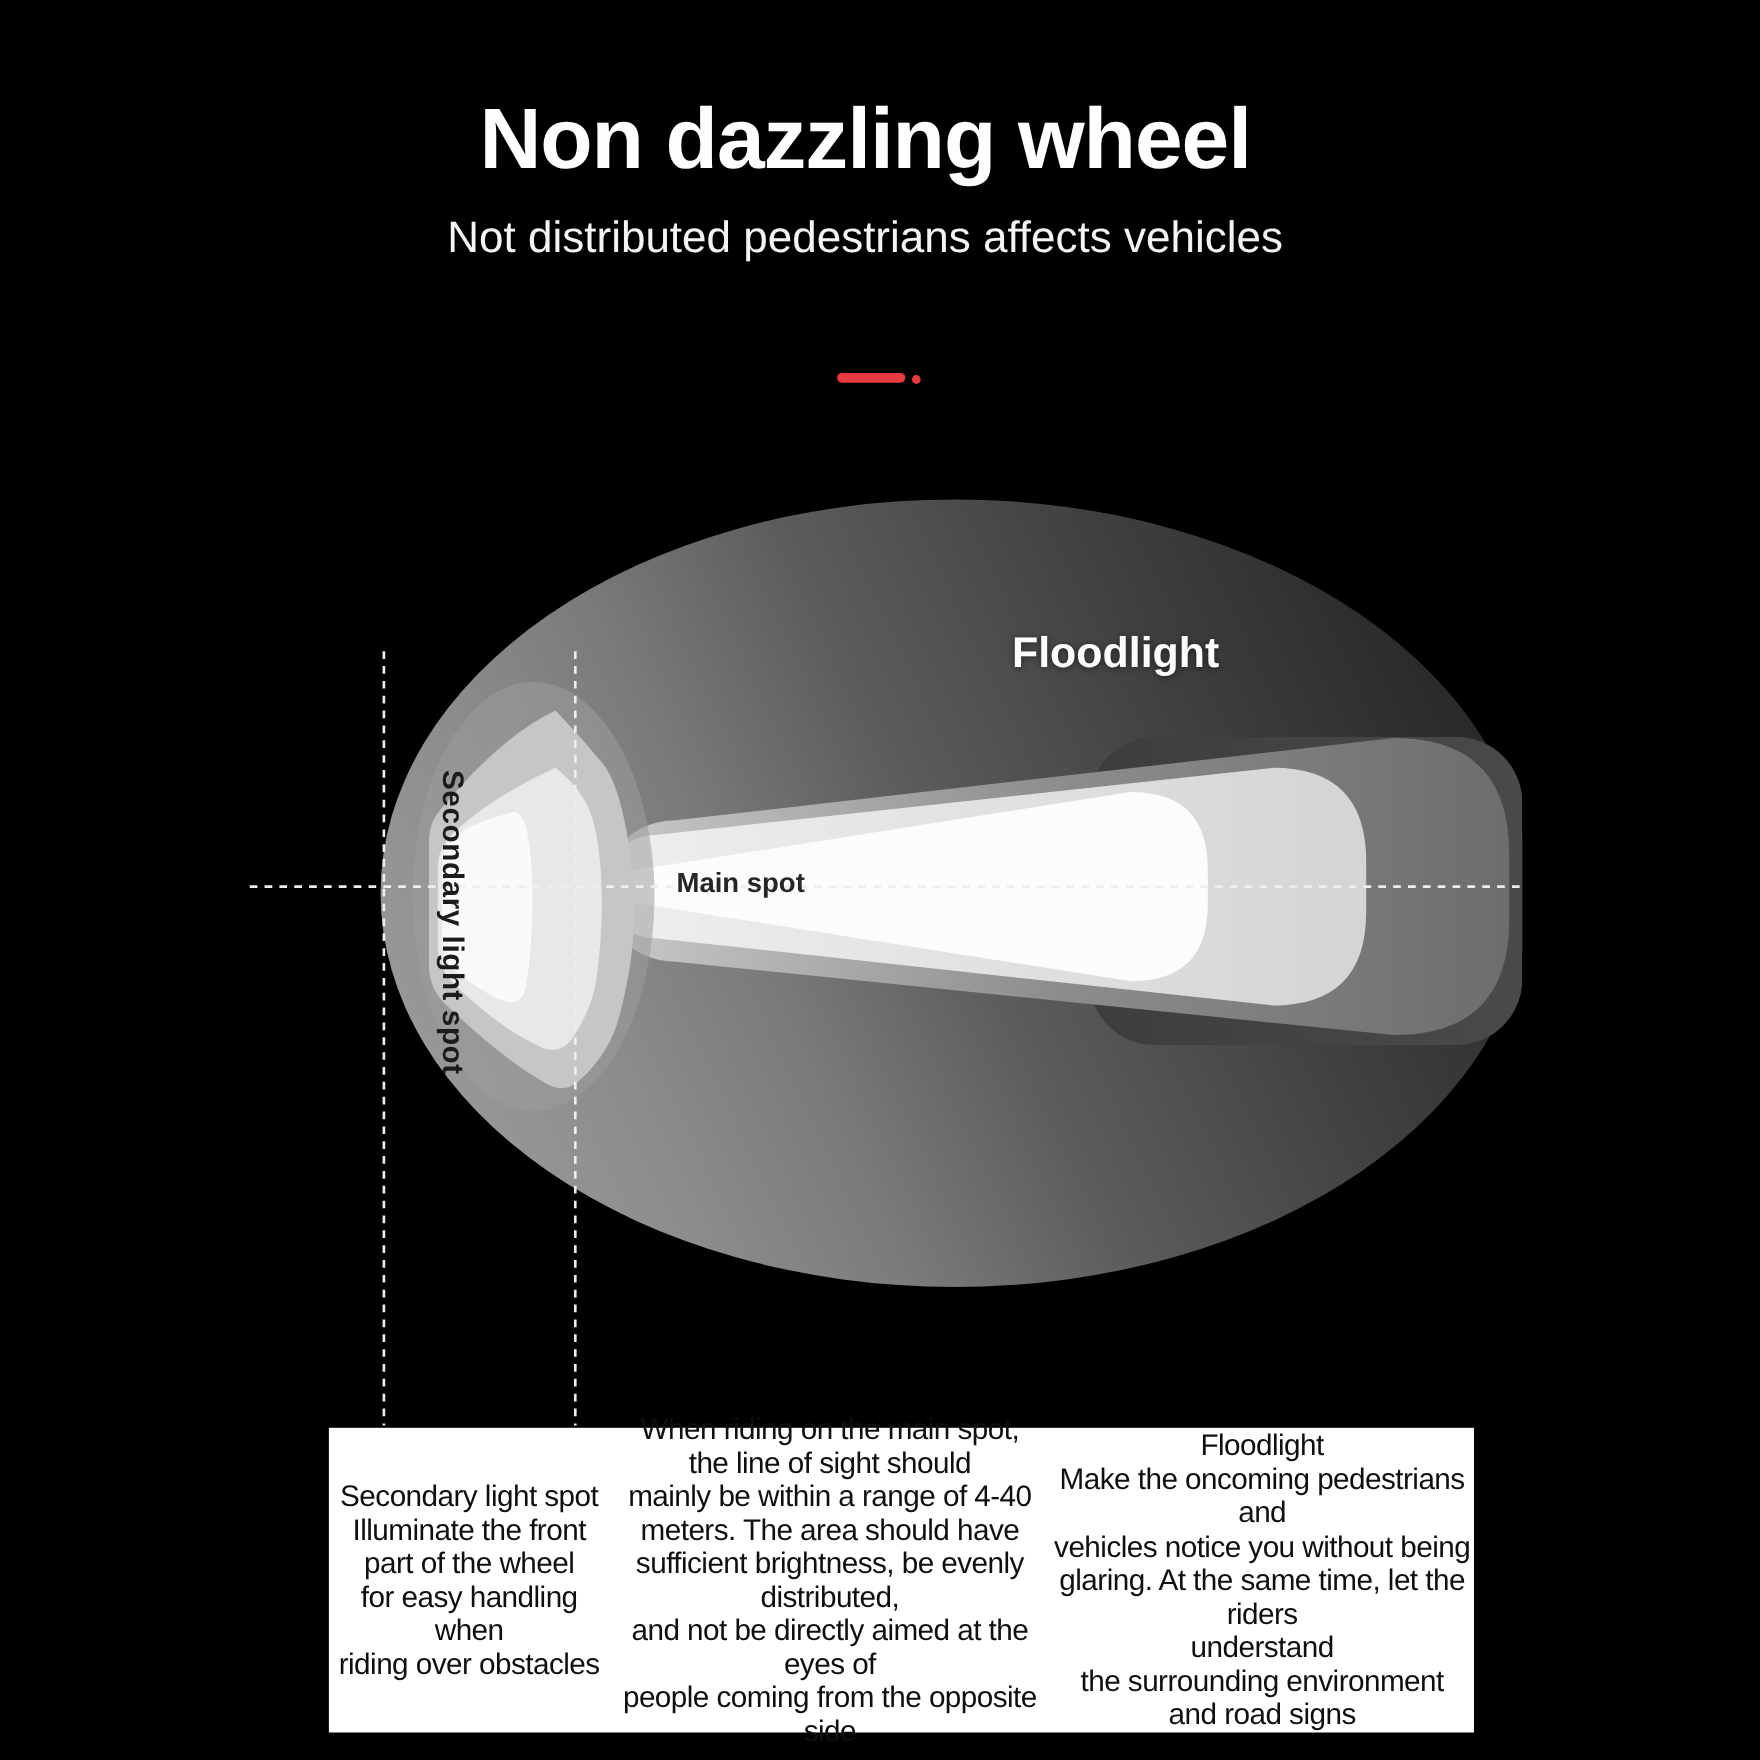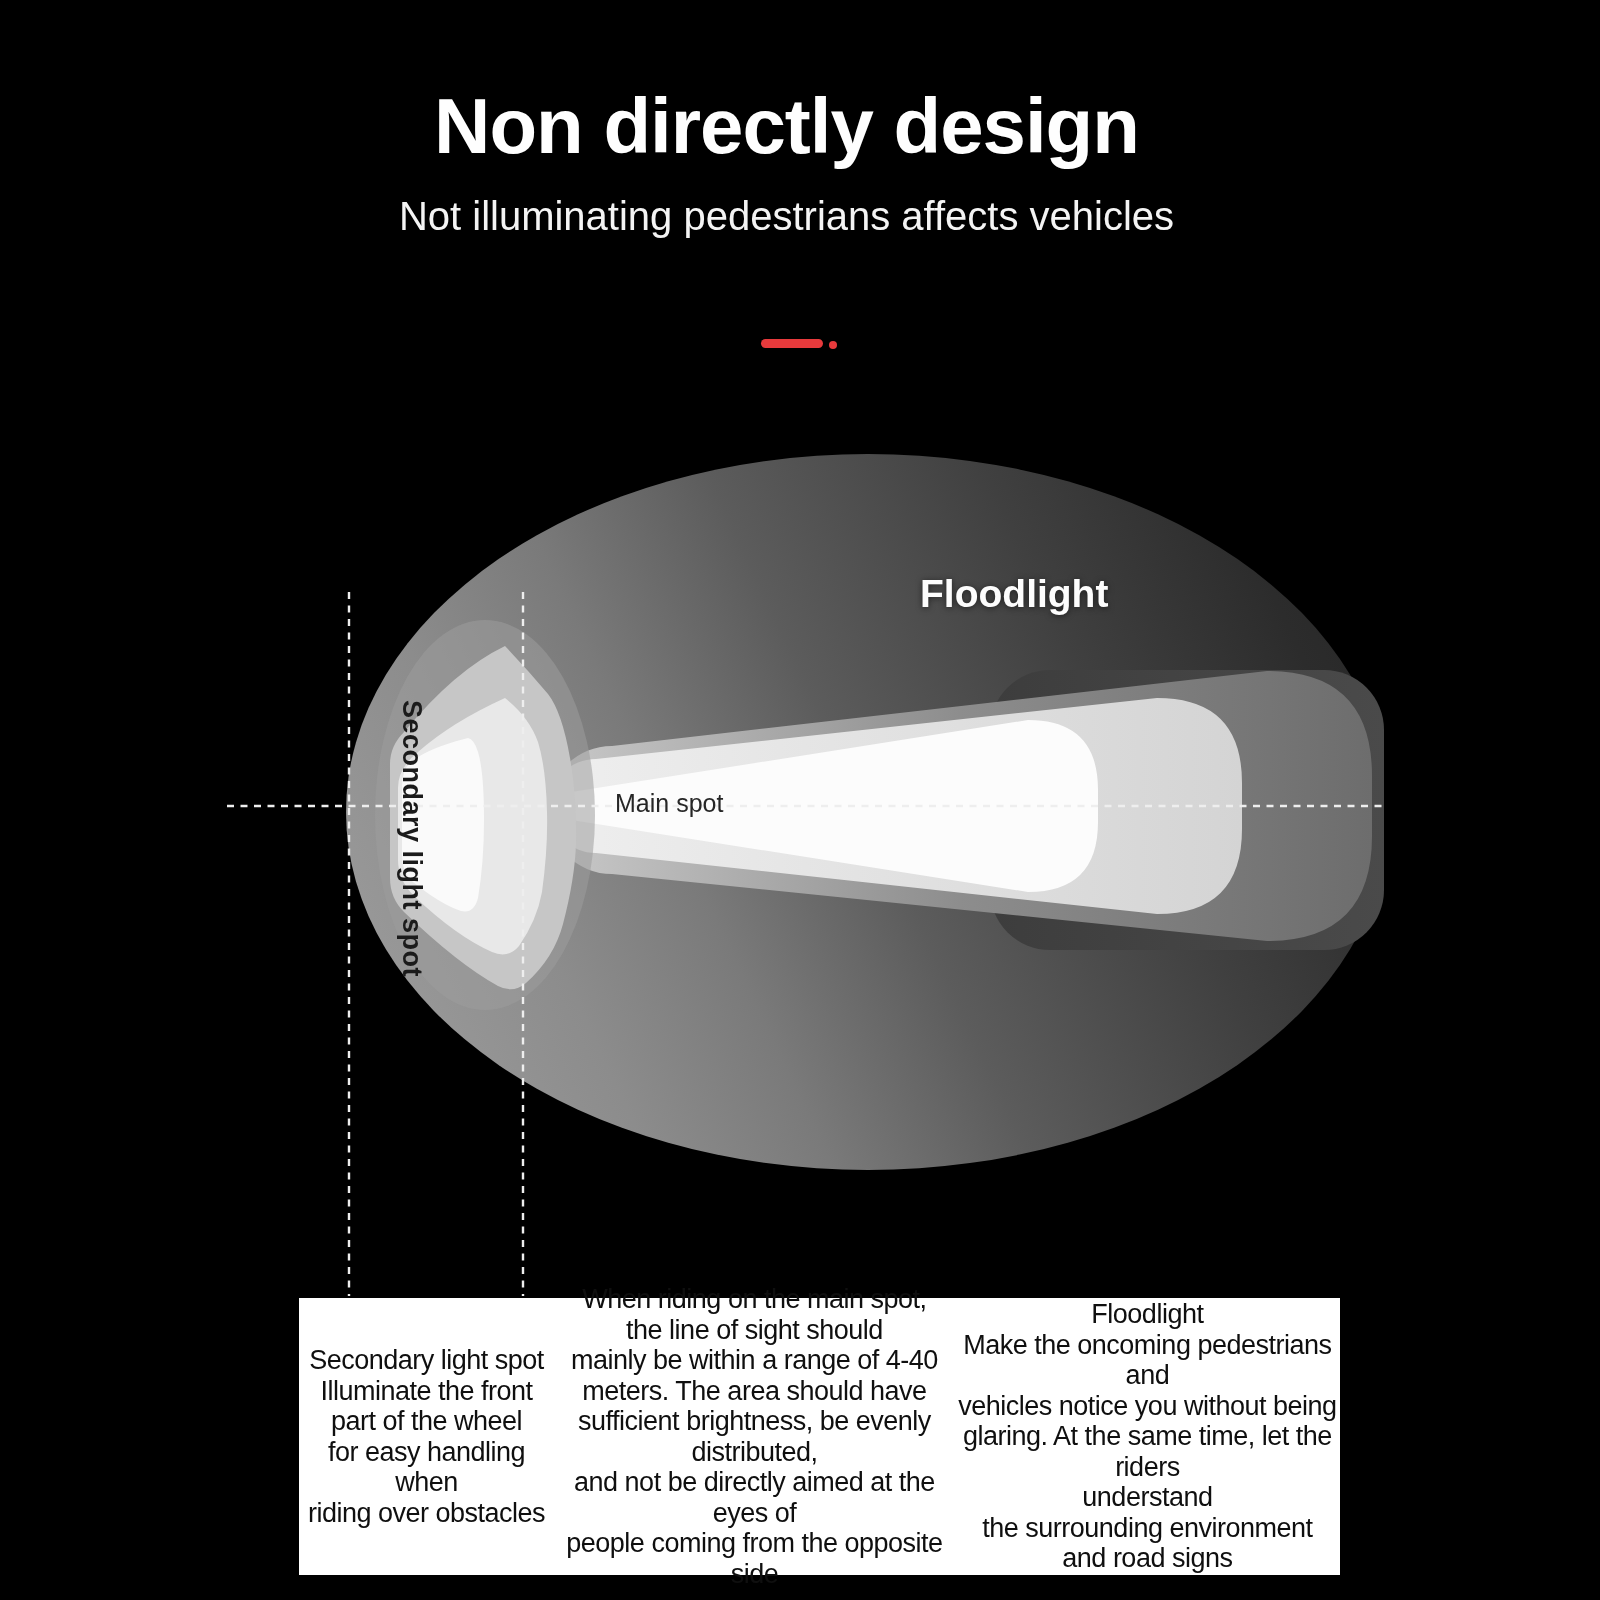--- a/index.html
+++ b/index.html
@@ -26,21 +26,21 @@
     position:absolute;left:829px;top:341px;width:8px;height:8px;border-radius:50%;
   }
   
   #beam-svg{position:absolute;left:0;top:0;width:1600px;height:1600px;}
   .label{position:absolute;white-space:nowrap;}
   .floodlight-label{
     left:920px;top:572px;font-size:39px;font-weight:bold;color:#fdfdfd;
     text-shadow:0 1px 6px rgba(0,0,0,.55);
   }
   .main-spot-label{
-    left:615px;top:789px;font-size:25px;font-weight:normal;color:#262626;
+    left:615px;top:789px;font-size:25px;font-weight:bold;color:#262626;
   }
   .secondary-spot-label{
     left:396px;top:700px;height:326px;
     writing-mode:vertical-rl;
     font-size:27px;font-weight:bold;letter-spacing:.5px;color:#1b1b1b;
   }
   
   .info-panel{
     position:absolute;left:299px;top:1298px;width:1041px;height:277px;
     background:#fff;display:flex;align-items:center;
@@ -101,22 +101,22 @@
     <path fill="#fafafa" d="M 468 738 Q 428 748 411 762 Q 402 770 402 786 L 402 856 Q 402 872 413 882 Q 440 904 461 911 Q 474 914 478 898 Q 484 862 484 820 Q 484 772 478 752 Q 474 739 468 738 Z"></path>
 
     <rect x="1384" y="0" width="216" height="1600" fill="#000"></rect>
 
     <line x1="227" y1="806" x2="1383" y2="806" stroke="#eeeeee" stroke-width="2.4" stroke-dasharray="7 6.5"></line>
     <line x1="349" y1="592" x2="349" y2="1296" stroke="#eeeeee" stroke-width="2.4" stroke-dasharray="7 6.5"></line>
     <line x1="523" y1="592" x2="523" y2="1296" stroke="#eeeeee" stroke-width="2.4" stroke-dasharray="7 6.5"></line>
   </svg>
 
   <div class="header">
-    <div class="title">Non directly design</div>
-    <div class="subtitle">Not illuminating pedestrians affects vehicles</div>
+    <div class="title">Non dazzling wheel</div>
+    <div class="subtitle">Not distributed pedestrians affects vehicles</div>
   </div>
   <div class="divider-bar" style="background: rgb(231, 58, 60);"></div>
   <div class="divider-dot" style="background: rgb(231, 58, 60);"></div>
 
   <div class="label floodlight-label">Floodlight</div>
   <div class="label main-spot-label">Main spot</div>
   <div class="label secondary-spot-label">Secondary light spot</div>
 
   <div class="info-panel">
     <div class="info-col c1">Secondary light spot

